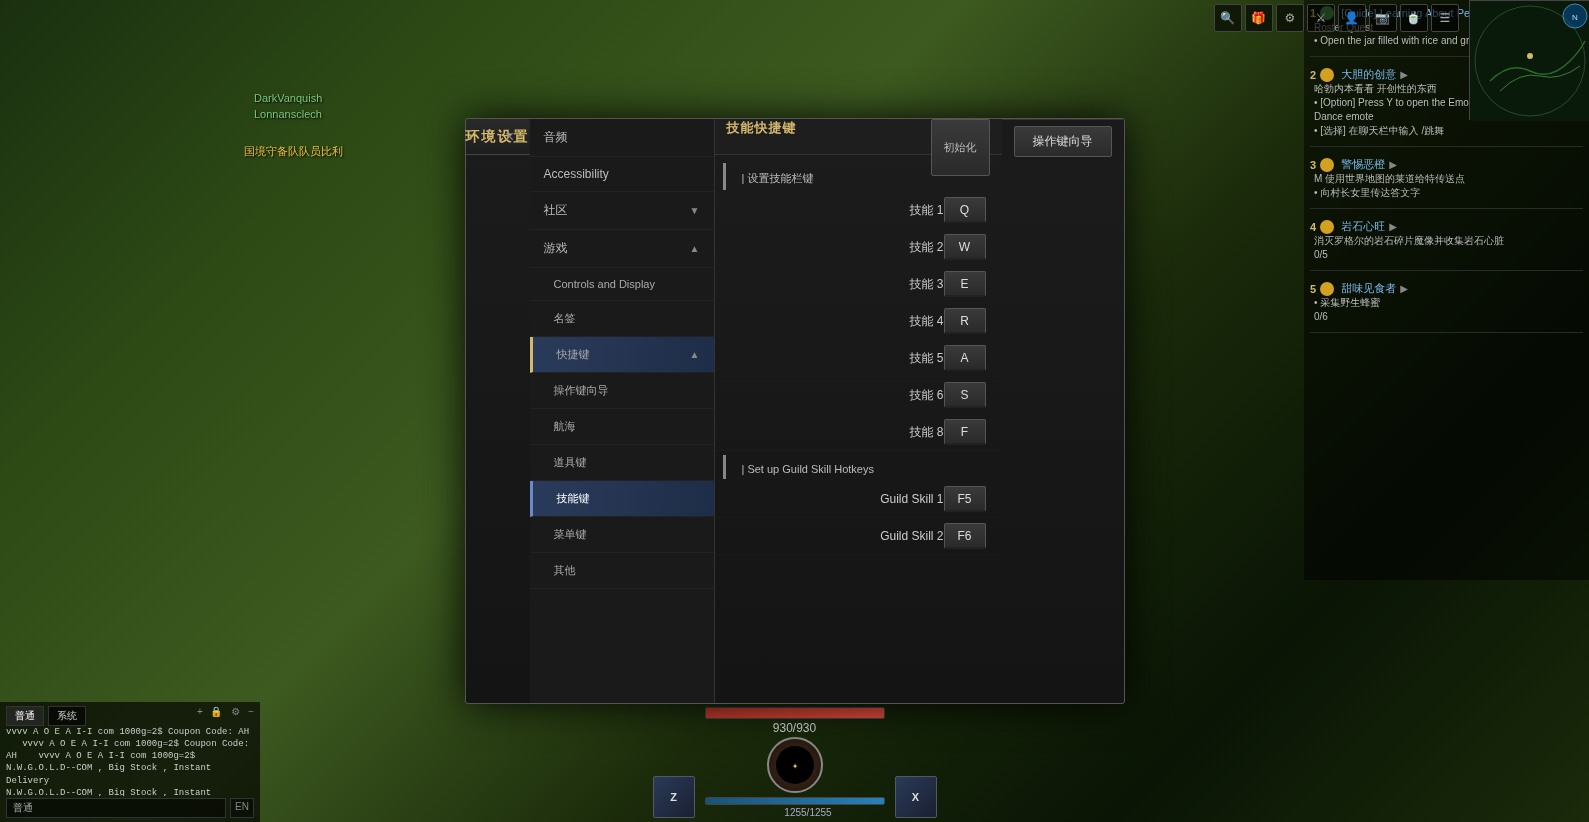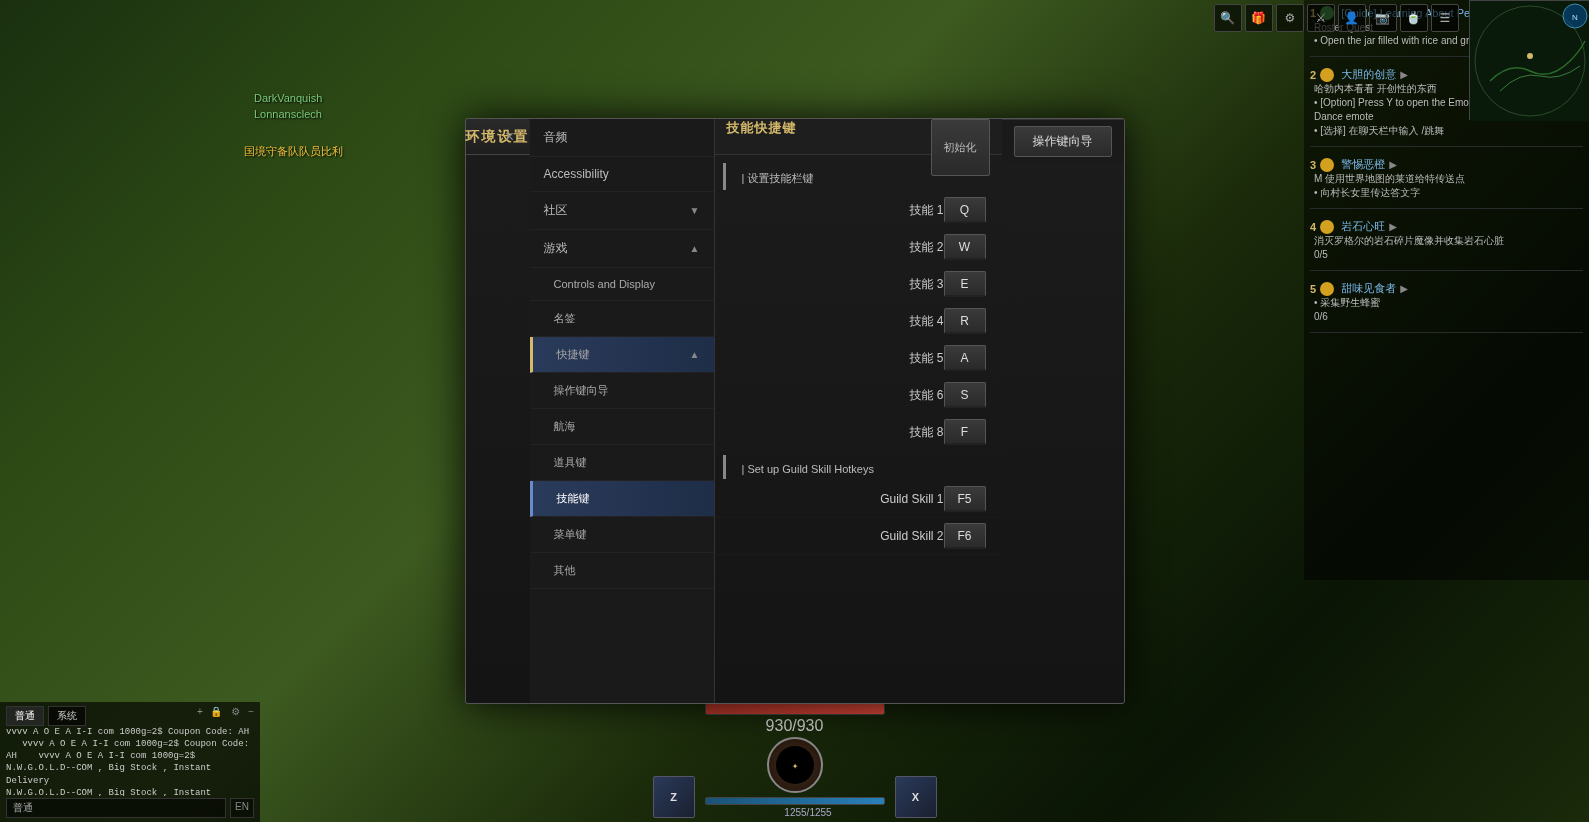--- a/index.html
+++ b/index.html
@@ -667,21 +667,21 @@
     <div class="skill-icon" style="width:42px;height:42px;">
       <span style="font-size:11px; color:#ddd; font-weight:bold;">Z</span>
     </div>
 
     <div style="display:flex; flex-direction:column; align-items:center; gap:2px;">
       <div style="display:flex; align-items:center; gap:3px;">
         <div class="hp-bar">
           <div class="hp-fill" style="width:100%;"></div>
         </div>
       </div>
-      <div style="color:#ccc; font-size:16px; text-align:center;">930/930</div>
+      <div style="color:#ccc; font-size:12px; text-align:center;">930/930</div>
       <div class="avatar-circle">
         <svg width="40" height="40" viewBox="0 0 40 40">
           <circle cx="20" cy="20" r="19" fill="radial-gradient(#3a2010,#1a1008)"></circle>
           <text x="20" y="24" text-anchor="middle" fill="#d4b96a" font-size="8">✦</text>
         </svg>
       </div>
       <div class="mp-bar">
         <div class="mp-fill" style="width:100%;"></div>
       </div>
       <div style="color:#aac; font-size:10px; text-align:center;margin-left:27px;">1255/1255</div>

